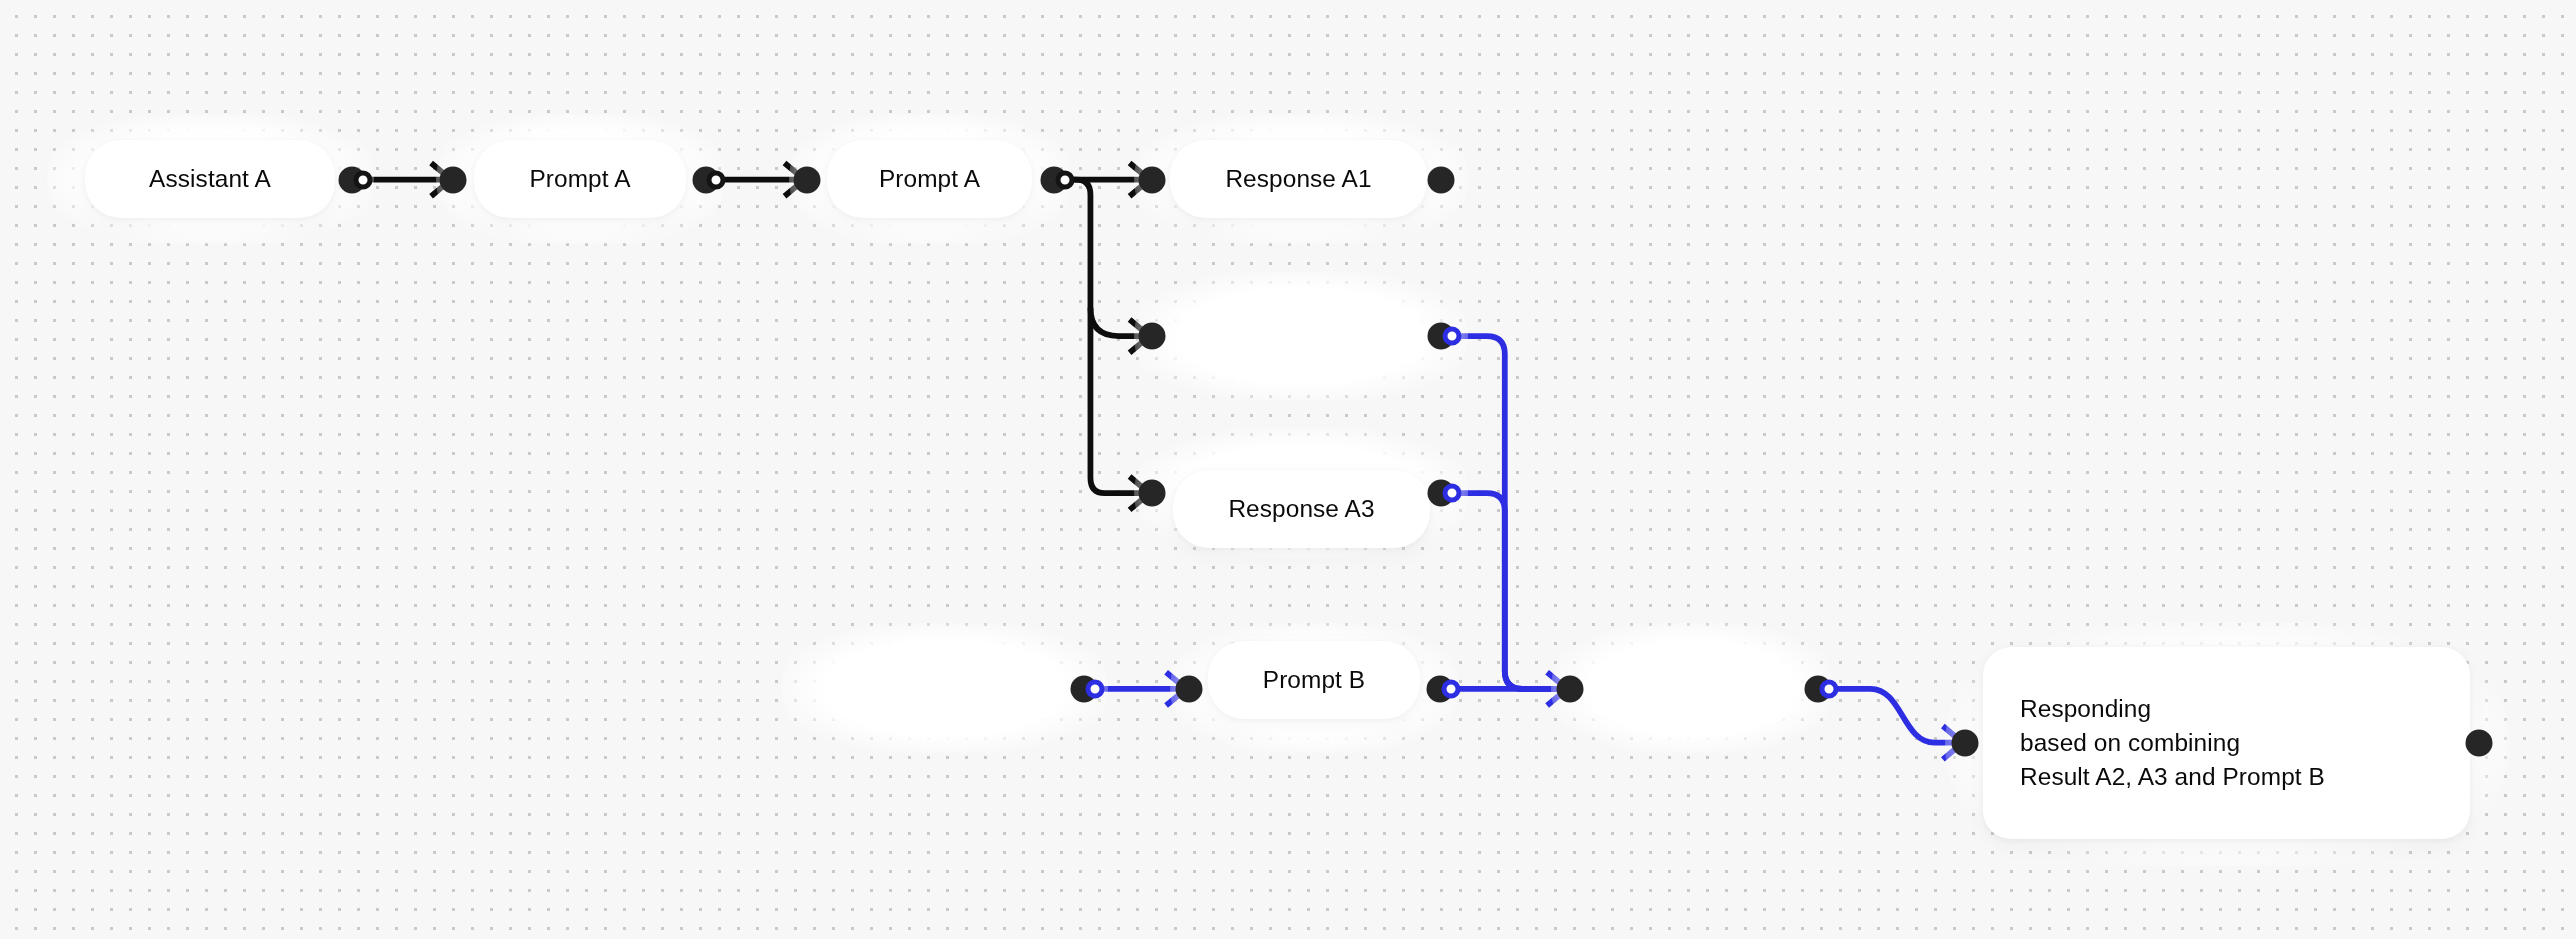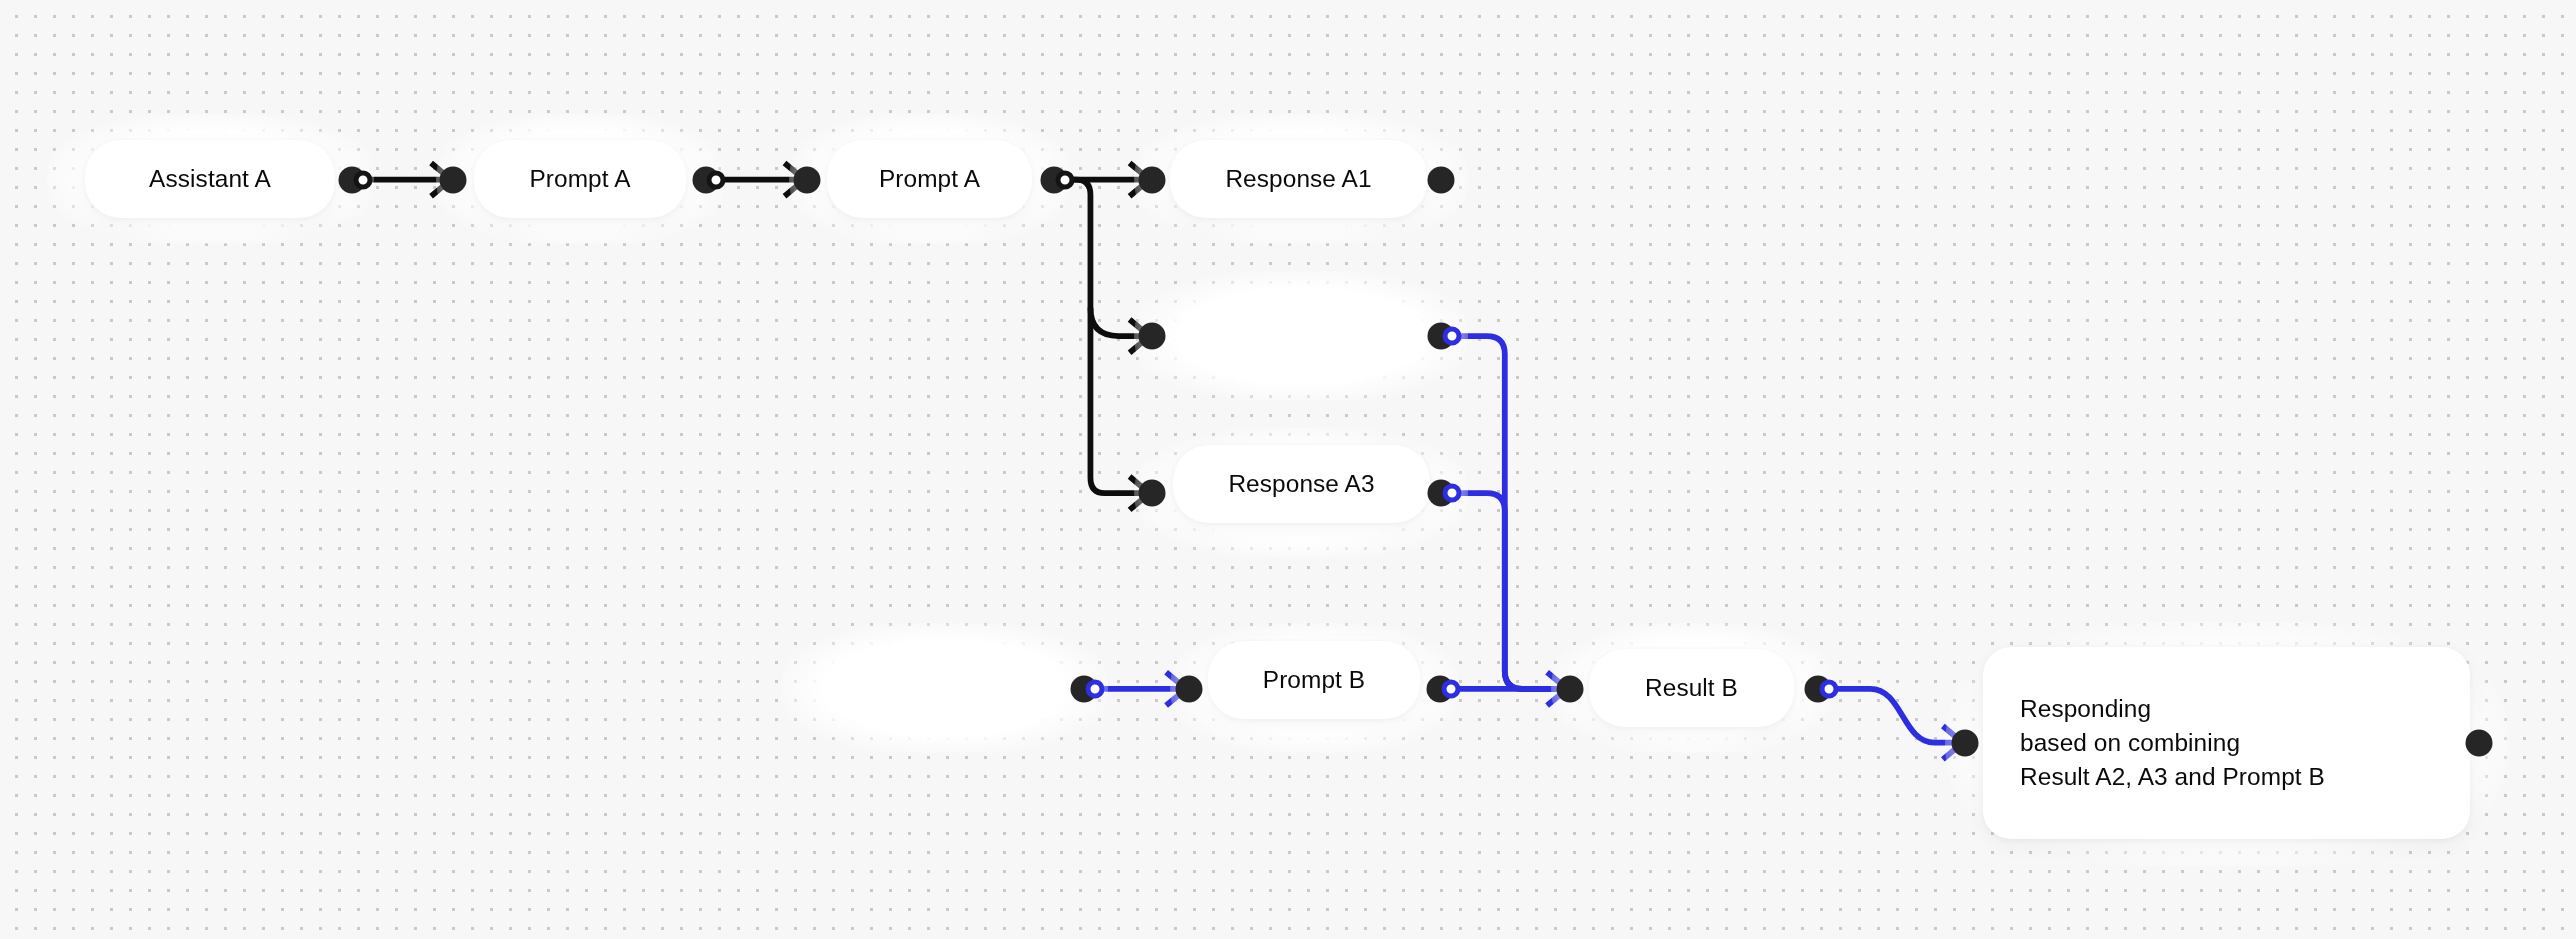--- a/index.html
+++ b/index.html
@@ -141,32 +141,29 @@
 
   <div class="node" style="left:827px; top:140px; width:205px; height:78px;">
     <span>Prompt A</span>
   </div>
 
   <div class="node" style="left:1170px; top:140px; width:257px; height:78px;">
     <span>Response A1</span>
   </div>
 
 
-  <div class="node" style="left:1173px; top:445px; width:257px; height:78px;">
+  <div class="node" style="left:1173px; top:470px; width:257px; height:78px;">
     <span>Response A3</span>
   </div>
 
 
   <div class="node" style="left:1208px; top:641px; width:212px; height:78px;">
     <span>Prompt B</span>
   </div>
 
-  <div class="node" style="left:1589px; top:649px; width:205px; height:78px;">
-    <span>Result B</span>
-  </div>
 
   <div class="node big" style="left:1983px; top:647px; width:487px; height:192px;">
     <span>Responding
 based on combining
 Result A2, A3 and Prompt B</span>
   </div>
 
   <div class="port" style="left:352px; top:180px;"></div>
   <div class="port-ring dark" style="left:363px; top:180px;"></div>
 

